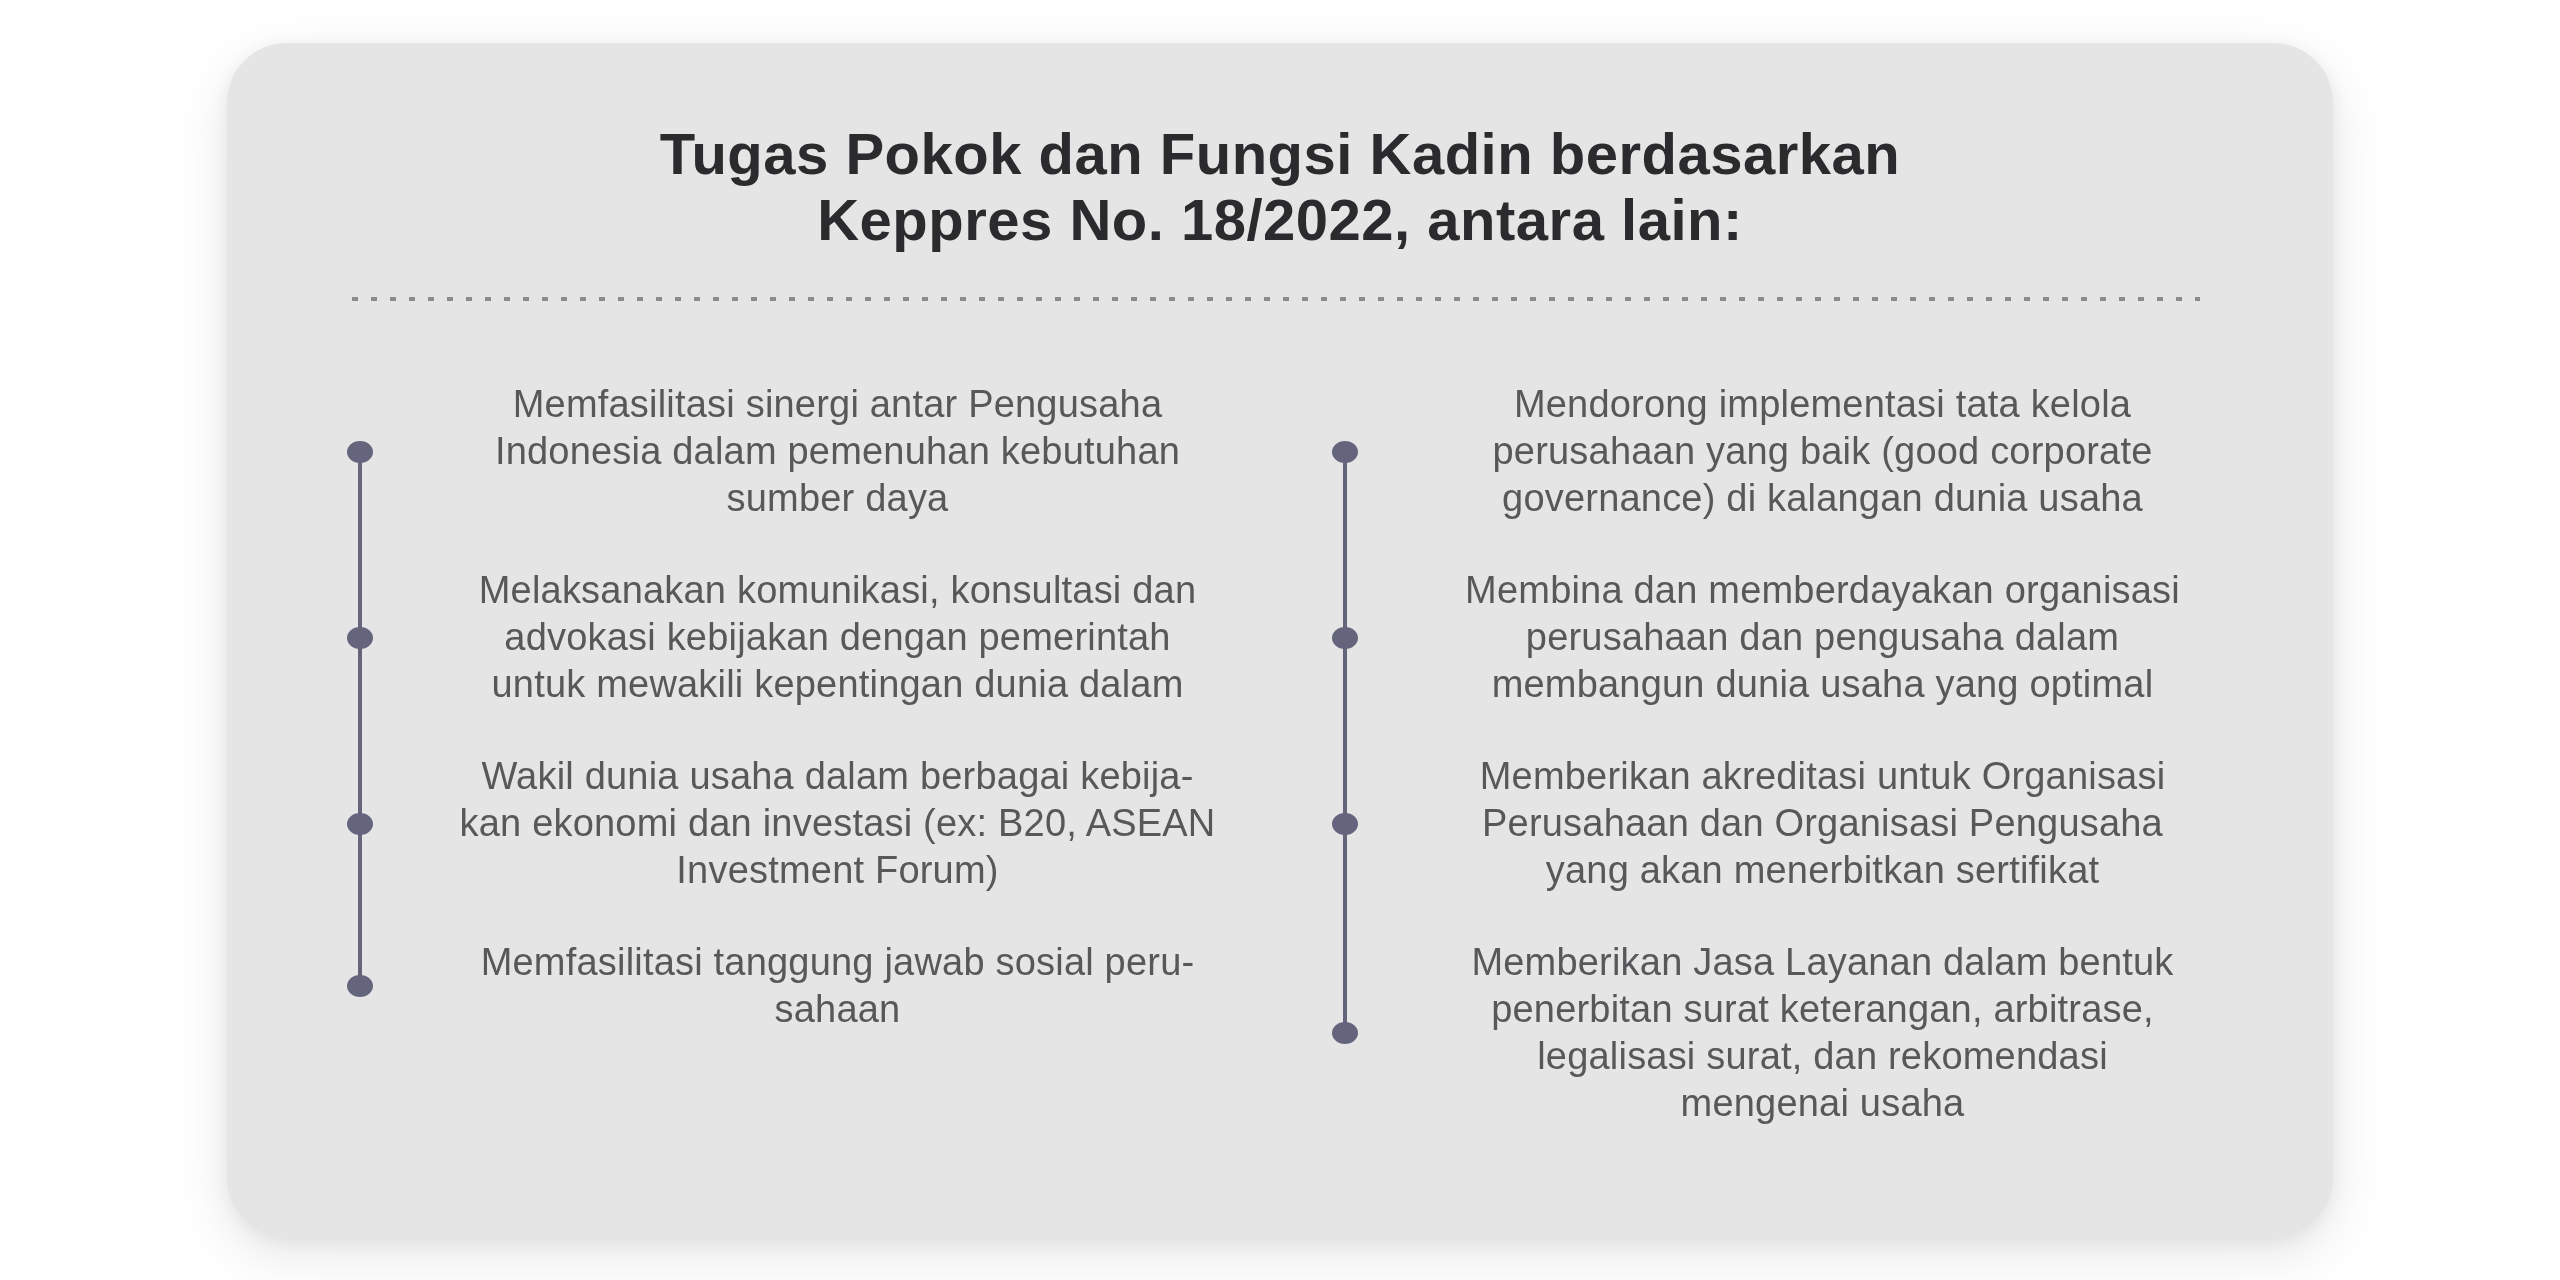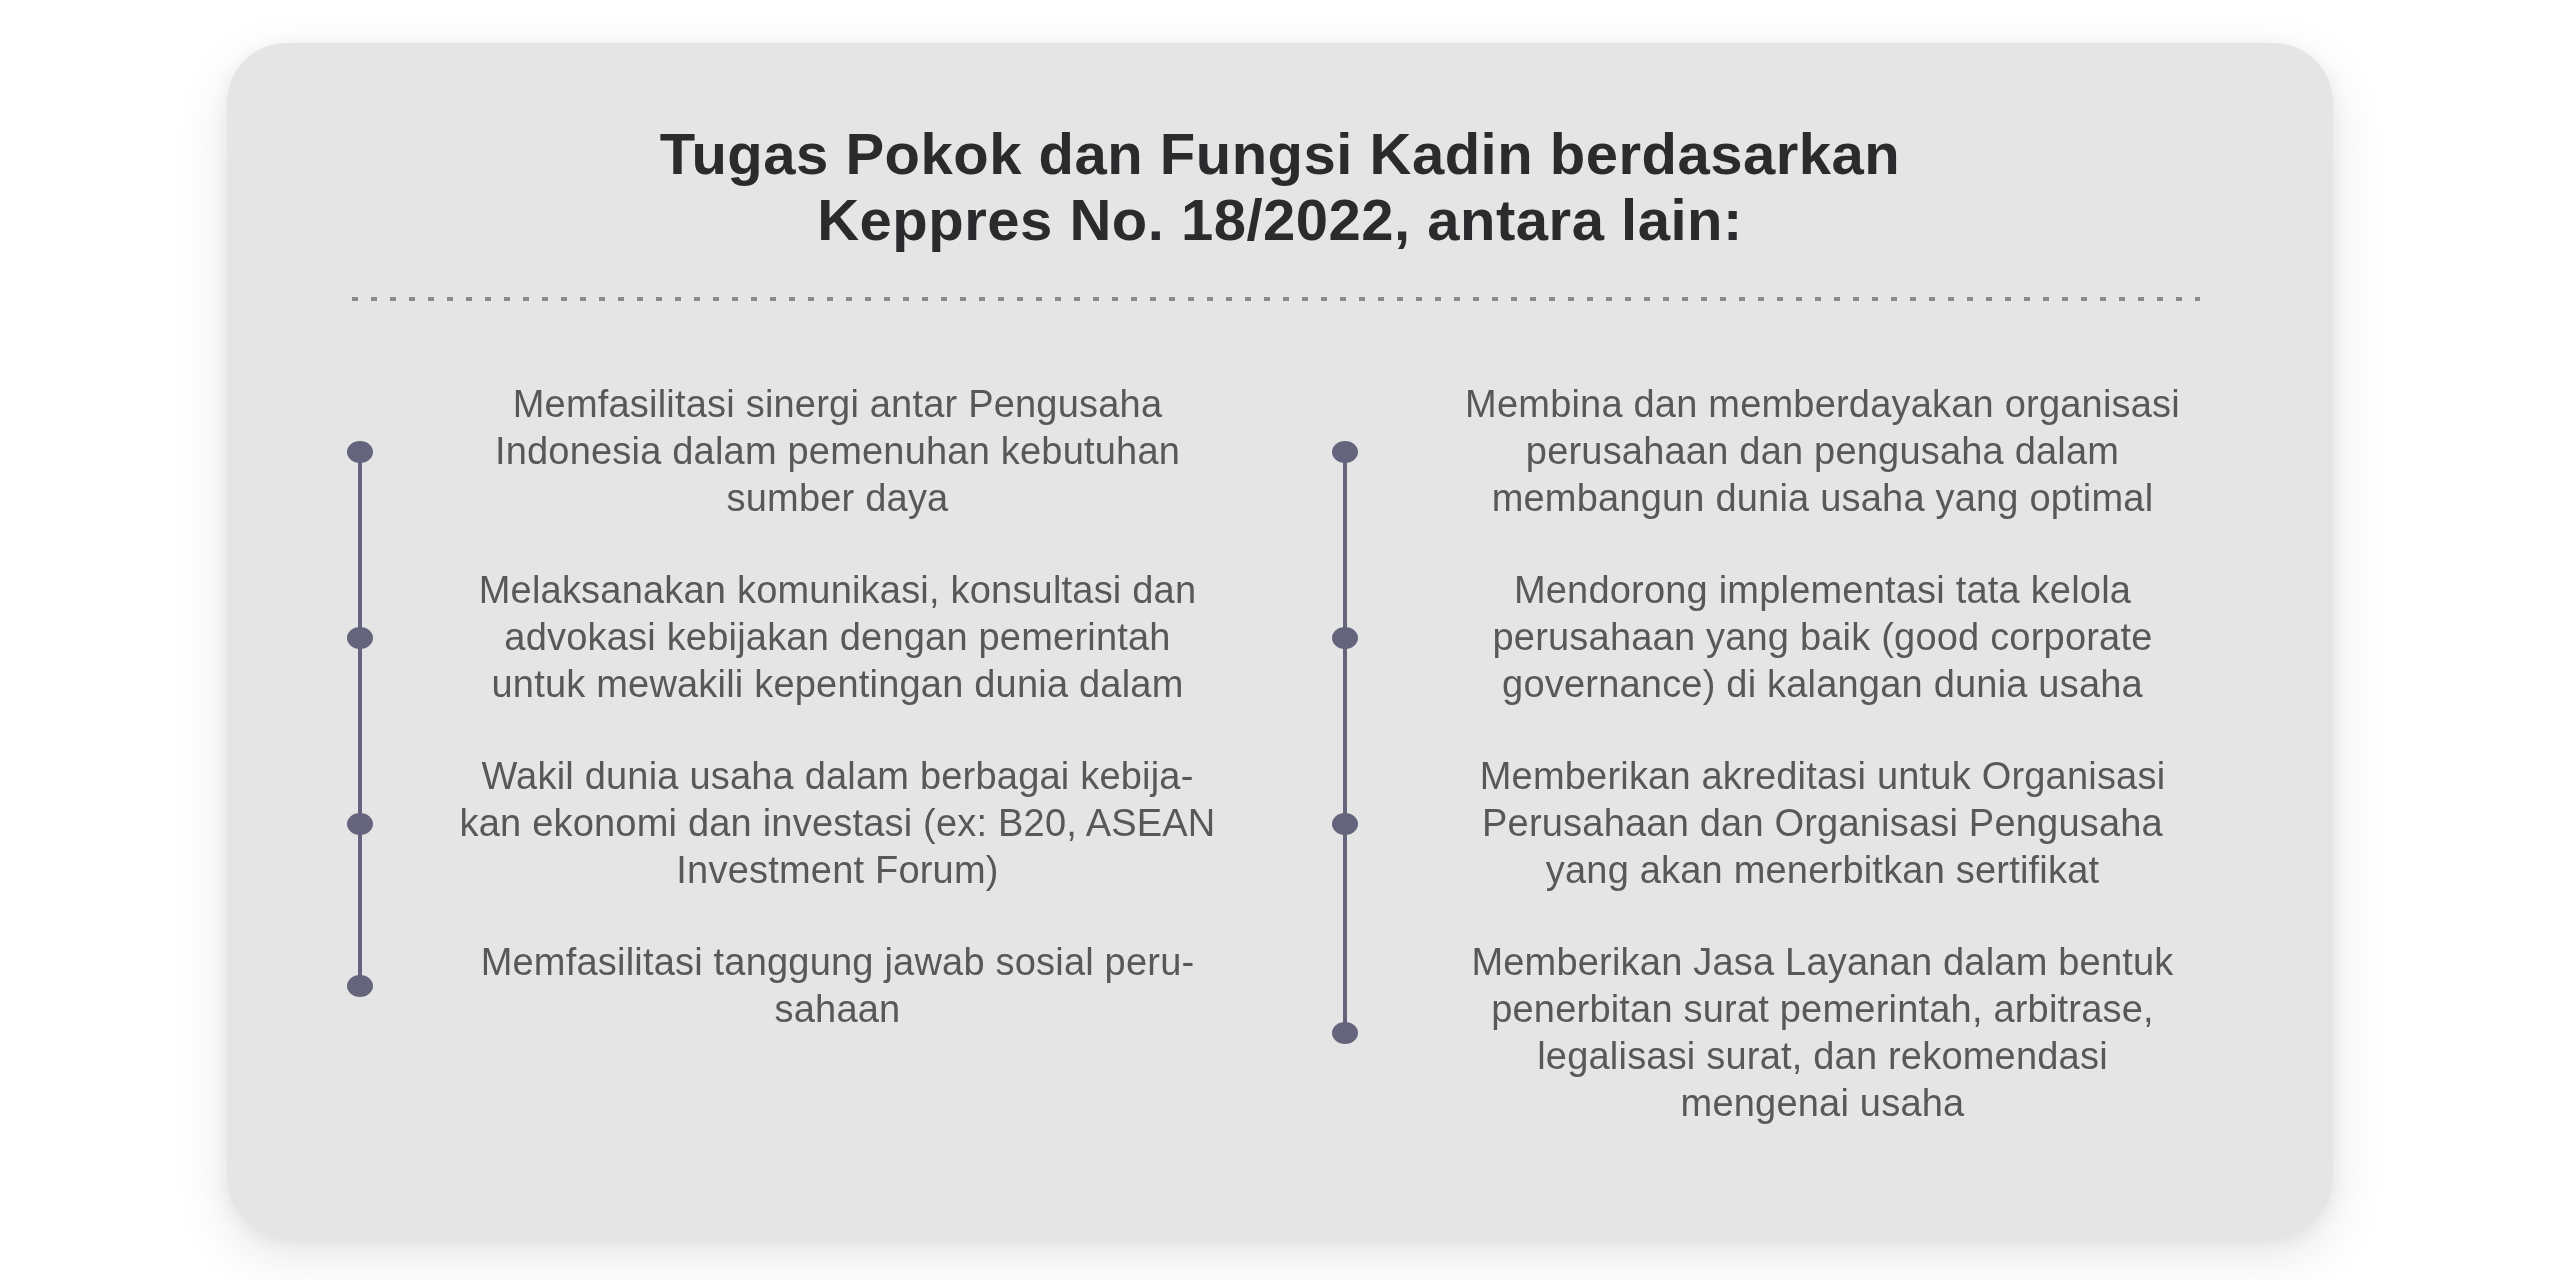--- a/index.html
+++ b/index.html
@@ -126,40 +126,40 @@
           <span class="dot"></span>
           <p class="item-text">Memfasilitasi tanggung jawab sosial peru-
 sahaan</p>
         </div>
       </div>
 
       <div class="col">
         <div class="rail" style="top: 70.5px; height: 581.5px; left: 13px;"></div>
         <div class="item">
           <span class="dot"></span>
+          <p class="item-text">Mendorong implementasi tata kelola
+perusahaan yang baik (good corporate
+governance) di kalangan dunia usaha</p>
+        </div>
+        <div class="item">
+          <span class="dot"></span>
           <p class="item-text">Membina dan memberdayakan organisasi
 perusahaan dan pengusaha dalam
 membangun dunia usaha yang optimal</p>
-        </div>
-        <div class="item">
-          <span class="dot"></span>
-          <p class="item-text">Mendorong implementasi tata kelola
-perusahaan yang baik (good corporate
-governance) di kalangan dunia usaha</p>
         </div>
         <div class="item">
           <span class="dot"></span>
           <p class="item-text">Memberikan akreditasi untuk Organisasi
 Perusahaan dan Organisasi Pengusaha
 yang akan menerbitkan sertifikat</p>
         </div>
         <div class="item">
           <span class="dot"></span>
           <p class="item-text">Memberikan Jasa Layanan dalam bentuk
-penerbitan surat pemerintah, arbitrase,
+penerbitan surat keterangan, arbitrase,
 legalisasi surat, dan rekomendasi
 mengenai usaha</p>
         </div>
       </div>
 
     </div>
   </div>
 </div>
 
 </body></html>

